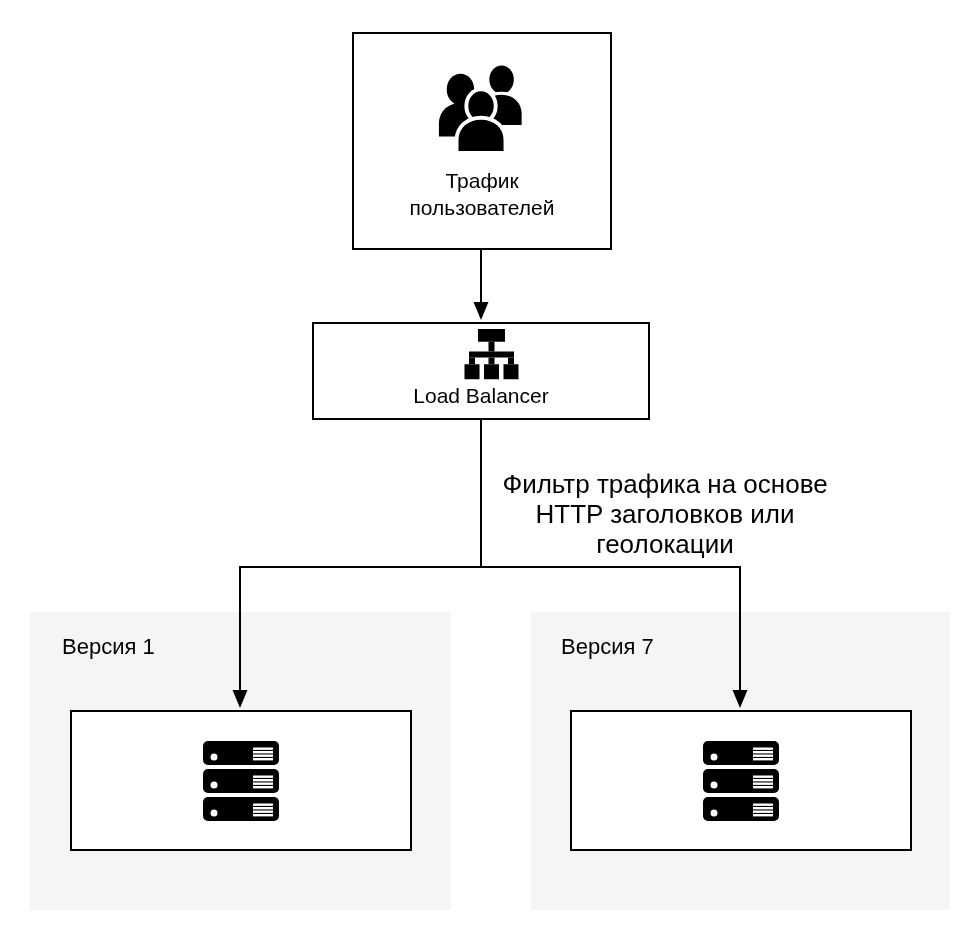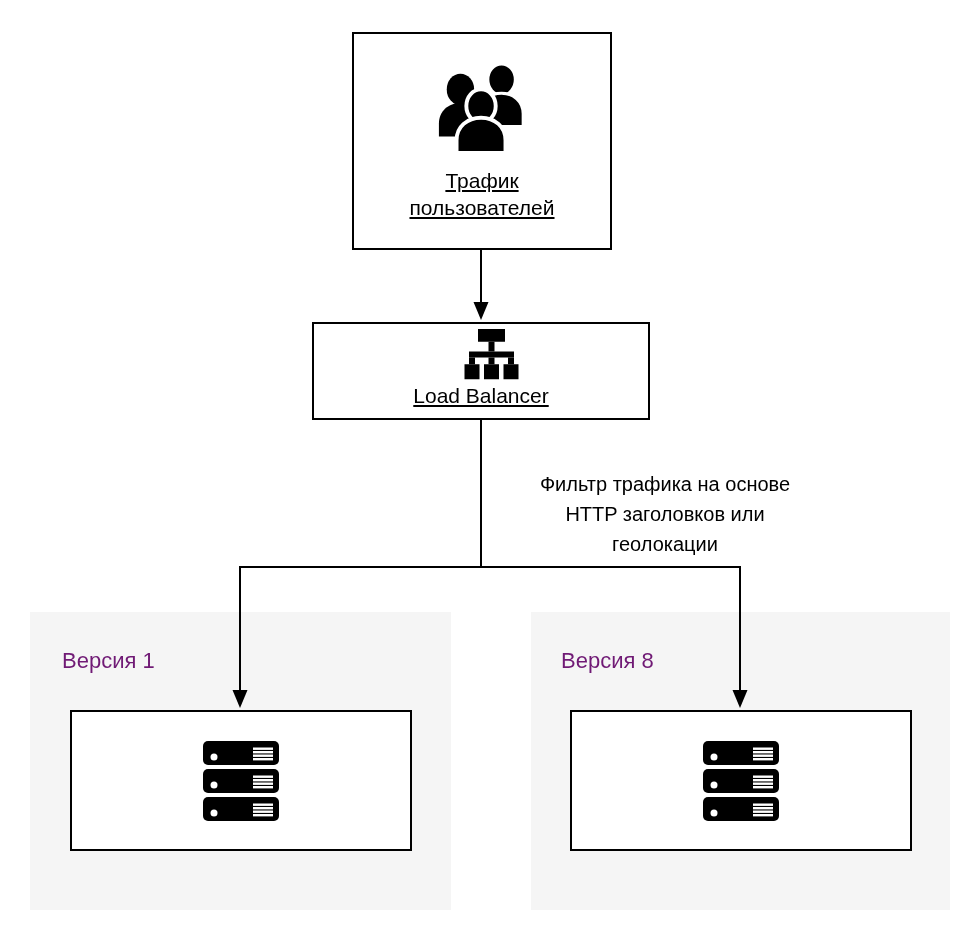--- a/index.html
+++ b/index.html
@@ -19,21 +19,20 @@
     position: absolute; left: 0; top: 0;
     width: 980px; height: 942px;
     pointer-events: none;
     z-index: 5;
   }
   .node {
     position: absolute;
     background: #ffffff;
     border: 2px solid #000000;
     z-index: 2;
-    text-decoration: underline;
   }
   .node-label {
     white-space: pre-line;
     text-align: center;
     font-size: 21px;
     line-height: 27px;
     color: #000000;
   }
   
   .traffic-node {
@@ -54,44 +53,44 @@
   
   .container-box {
     position: absolute;
     background: #f5f5f5;
     z-index: 1;
   }
   .container-v1 { left: 30px; top: 612px; width: 421px; height: 298px; }
   .container-v2 { left: 531px; top: 612px; width: 419px; height: 298px; }
   .container-title {
     position: absolute;
-    top: 36px;
+    top: 22px;
     font-size: 22px;
     line-height: 26px;
-    color: #701a75;
+    color: #000000;
     white-space: nowrap;
   }
   .container-v1 .container-title { left: 32px; }
   .container-v2 .container-title { left: 30px; }
   .server-node {
     position: absolute;
     left: 40px; top: 98px;
     width: 342px; height: 141px;
     background: #ffffff;
     border: 2px solid #000000;
     display: flex; align-items: center; justify-content: center;
   }
   .container-v2 .server-node { left: 39px; }
   
   .edge-label {
     position: absolute;
     left: 495px; top: 469px;
     width: 340px;
     text-align: center;
-    font-size: 20px;
+    font-size: 26px;
     line-height: 30px;
     white-space: pre-line;
     color: #000000;
     z-index: 4;
   }
   .icon svg { display: block; }
 </style>
 </head>
 <body>
 
@@ -175,21 +174,21 @@
               <rect x="50" y="66" width="20" height="2.4"></rect>
               <rect x="50" y="69.5" width="20" height="2.4"></rect>
               <rect x="50" y="73" width="20" height="2.4"></rect>
           </g>
         </svg>
       </span>
     </div>
   </div>
 
   <div class="container-box container-v2">
-    <div class="container-title">Версия 8</div>
+    <div class="container-title">Версия 7</div>
     <div class="server-node">
       <span class="icon">
         <svg width="76" height="80" viewBox="0 0 76 80" xmlns="http://www.w3.org/2000/svg">
           <g fill="#000000">
             <rect x="0" y="0" width="76" height="24" rx="5"></rect>
             <rect x="0" y="28" width="76" height="24" rx="5"></rect>
             <rect x="0" y="56" width="76" height="24" rx="5"></rect>
           </g>
           <g fill="#ffffff">
             <circle cx="11" cy="16" r="3.5"></circle>

